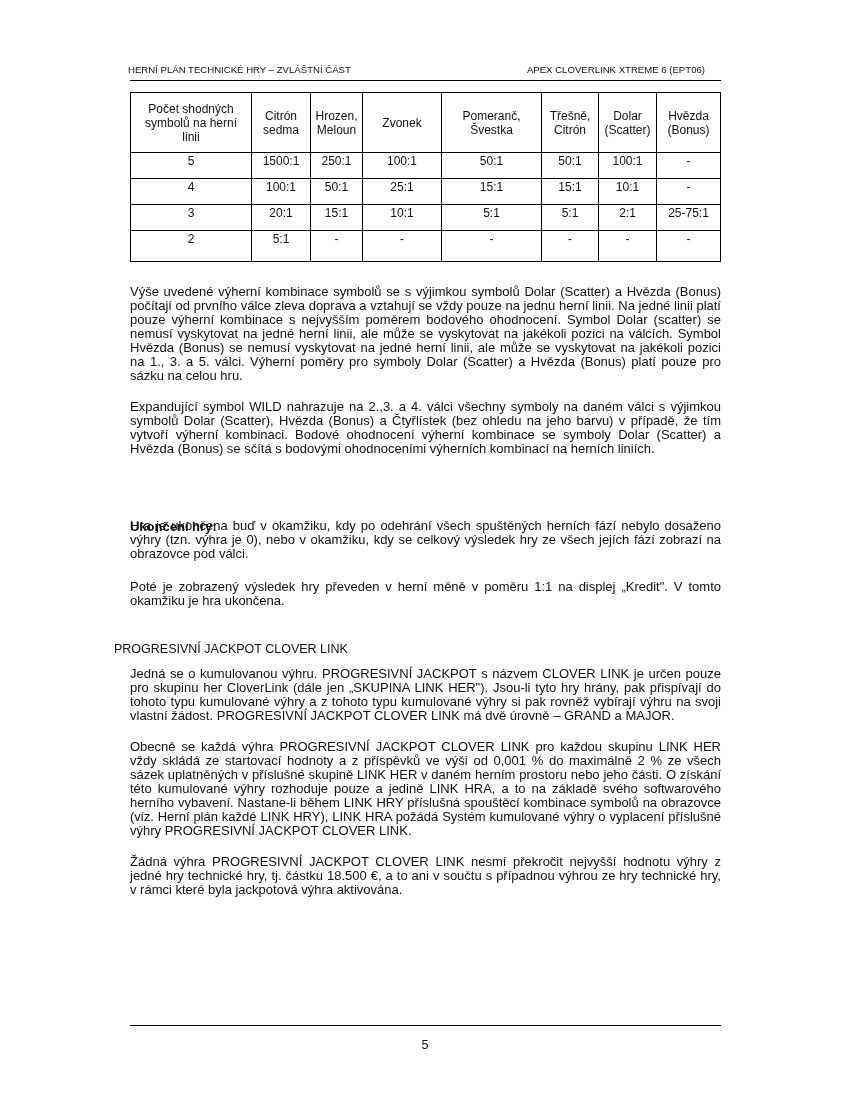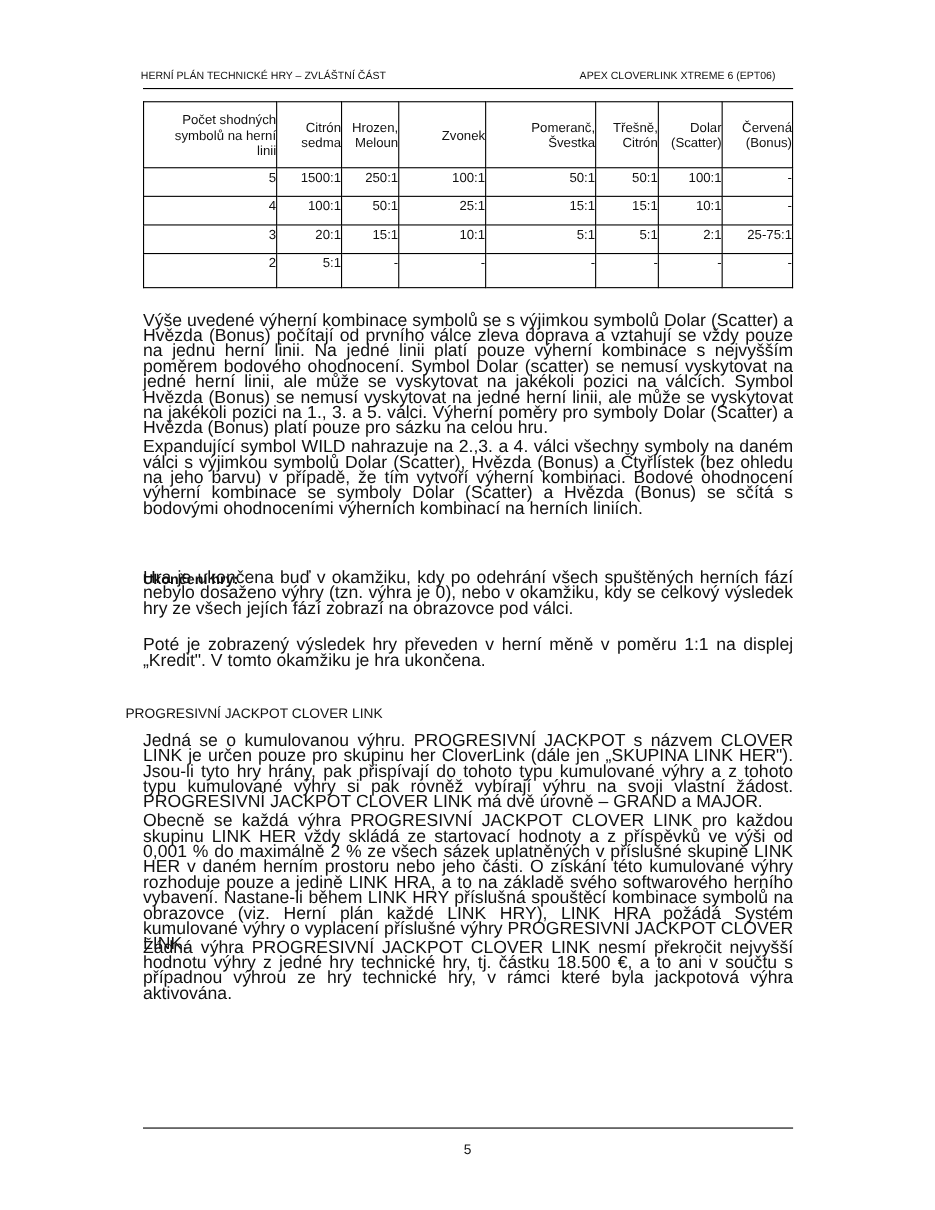--- a/index.html
+++ b/index.html
@@ -6,28 +6,28 @@
     body { width: 850px; height: 1100px; position: relative; overflow: hidden;
            font-family: "Liberation Sans", sans-serif; color: #111; }
     .header { position: absolute; left: 120px; top: 62px; width: 591px; height: 16px;
               font-size: 9.6px; letter-spacing: 0; }
     .header .left { position: absolute; left: 8px; top: 2px; }
     .header .right { position: absolute; right: 6px; top: 2px; }
     .header-rule { position: absolute; left: 130px; top: 80px; width: 591px; height: 0;
                    border-top: 1.5px solid #000; }
     table.paytable { position: absolute; left: 130px; top: 92px; border-collapse: collapse;
                      font-size: 12px; line-height: 14px; }
-    table.paytable td, table.paytable th { border: 1px solid #000; text-align: right;
+    table.paytable td, table.paytable th { border: 1px solid #000; text-align: center;
                      vertical-align: top; padding: 0; font-weight: normal; }
     table.paytable th { vertical-align: middle; height: 59px; }
     table.paytable td { height: 24px; padding-top: 1px; }
     table.paytable tr.last td { height: 29px; }
     .c0 { width: 120px; } .c1 { width: 58px; } .c2 { width: 51px; } .c3 { width: 78px; }
     .c4 { width: 99px; } .c5 { width: 56px; } .c6 { width: 57px; } .c7 { width: 63px; }
-    .para { position: absolute; left: 130px; width: 591px; font-size: 16px; line-height: 14px;
+    .para { position: absolute; left: 130px; width: 591px; font-size: 13px; line-height: 14px;
             text-align: justify; margin: 0; }
     .heading-bold { position: absolute; left: 130px; font-size: 13px; font-weight: bold; margin: 0; }
     .heading-plain { position: absolute; left: 114px; font-size: 12.5px; margin: 0; }
     .footer-rule { position: absolute; left: 130px; top: 1025px; width: 591px; height: 0;
                    border-top: 1.5px solid #000; }
     .page-number { position: absolute; left: 0; width: 850px; top: 1038px; text-align: center;
                    font-size: 12.5px; }
   </style>
 </head>
 <body>
@@ -41,21 +41,21 @@
 <table class="paytable">
   <thead>
     <tr>
       <th class="c0"><span>Počet shodných</span><br><span>symbolů na herní</span><br><span>linii</span></th>
       <th class="c1"><span>Citrón</span><br><span>sedma</span></th>
       <th class="c2"><span>Hrozen,</span><br><span>Meloun</span></th>
       <th class="c3"><span>Zvonek</span></th>
       <th class="c4"><span>Pomeranč,</span><br><span>Švestka</span></th>
       <th class="c5"><span>Třešně,</span><br><span>Citrón</span></th>
       <th class="c6"><span>Dolar</span><br><span>(Scatter)</span></th>
-      <th class="c7"><span>Červená</span><br><span>(Bonus)</span></th>
+      <th class="c7"><span>Hvězda</span><br><span>(Bonus)</span></th>
     </tr>
   </thead>
   <tbody>
     <tr>
       <td>5</td>
       <td>1500:1</td>
       <td>250:1</td>
       <td>100:1</td>
       <td>50:1</td>
       <td>50:1</td>

